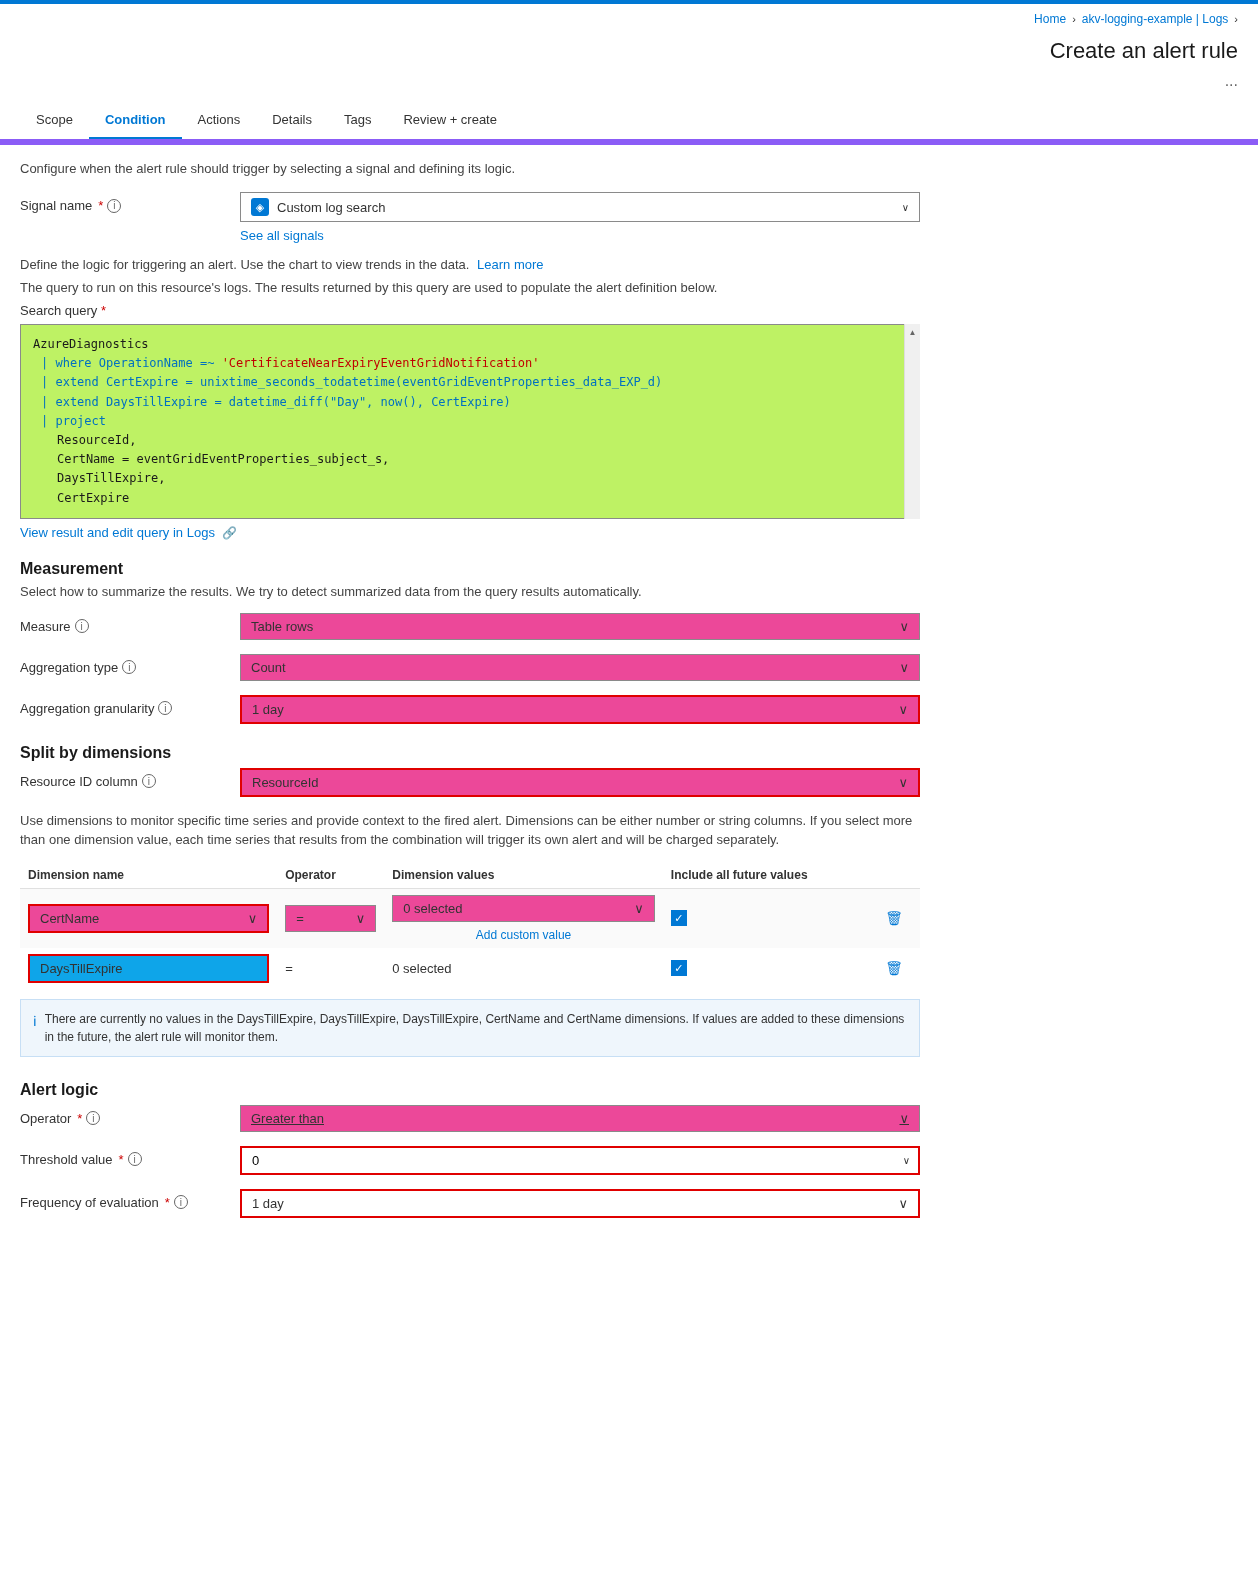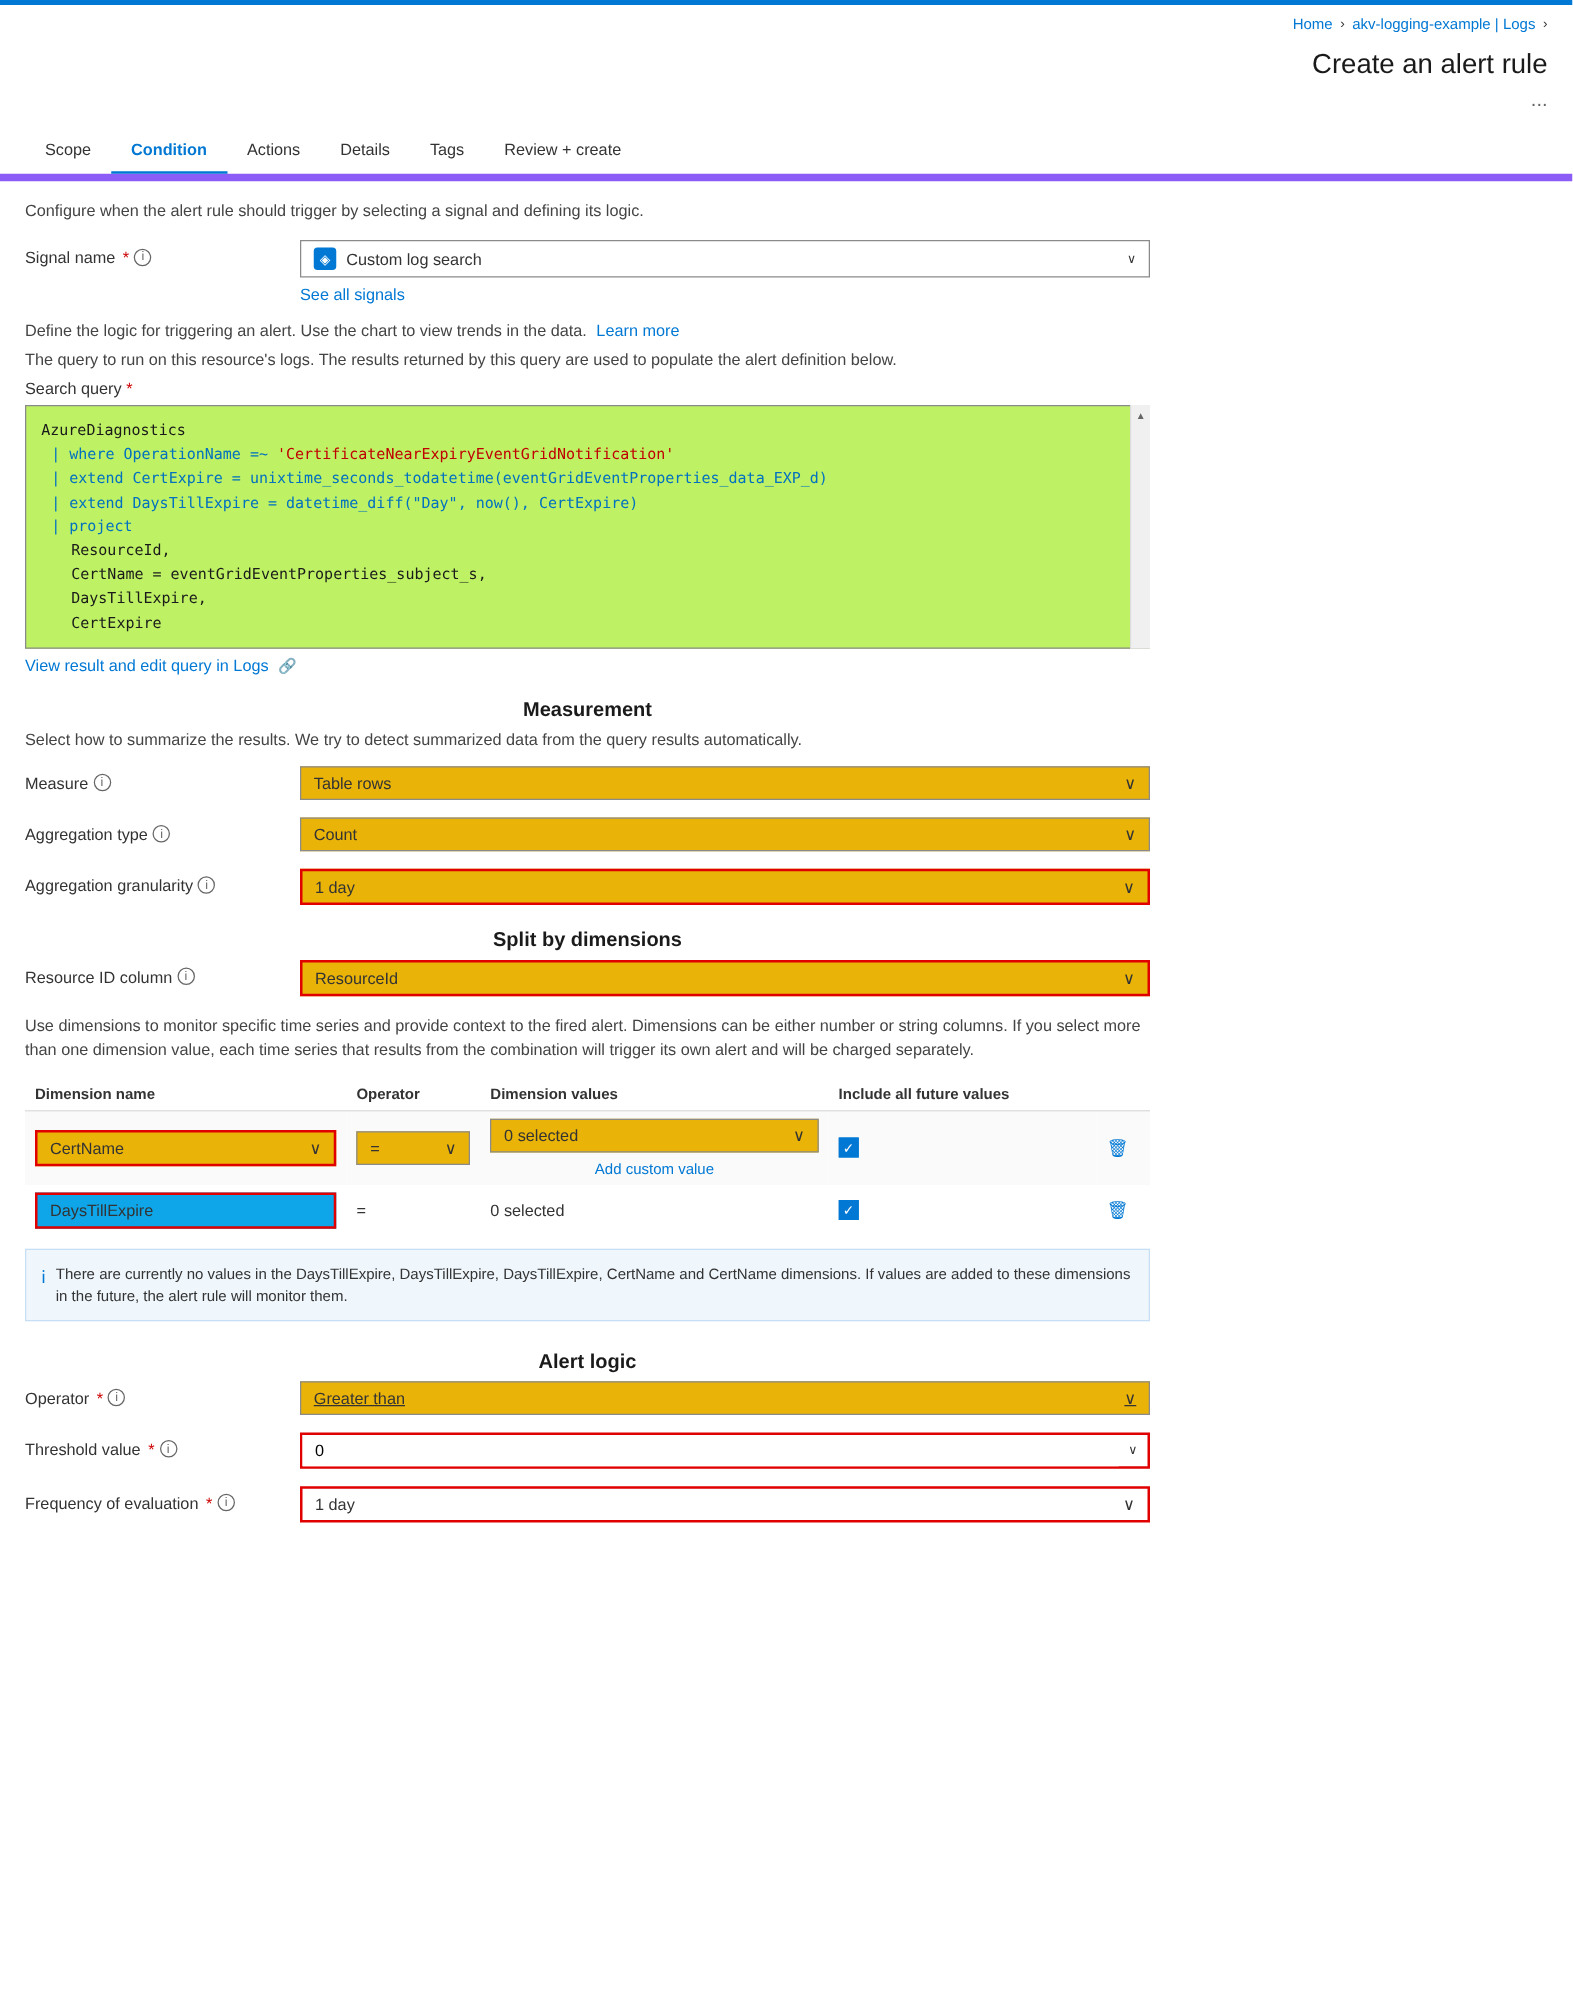--- a/index.html
+++ b/index.html
@@ -42,25 +42,25 @@
     .query-label { font-size: 13px; color: #333; margin-bottom: 6px; }
     .query-label .required { color: #c00; }
 
     .query-box { border: 1px solid #8a8a8a; background: #bef264; padding: 10px 12px; font-family: 'Consolas', monospace; font-size: 12px; line-height: 1.6; position: relative; margin-bottom: 2px; }
     .query-box .kw-white { color: #1a1a1a; }
     .query-box .kw-blue { color: #0070c0; }
     .query-box .kw-red { color: #c00000; }
     .query-box .indent1 { padding-left: 8px; }
     .query-box .indent3 { padding-left: 24px; }
 
-    .section-heading { font-size: 16px; font-weight: 600; color: #1a1a1a; margin: 20px 0 6px 0; text-align: center; }
+    .section-heading { font-size: 16px; font-weight: 600; color: #1a1a1a; margin: 20px 0 6px 0; }
 
     .measurement-desc { font-size: 13px; color: #444; margin-bottom: 14px; }
 
-    .select-medium { border: 1px solid #8a8a8a; padding: 5px 10px; font-size: 13px; background: #eab308; cursor: pointer; display: flex; align-items: center; justify-content: space-between; min-width: 220px; }
+    .select-medium { border: 1px solid #8a8a8a; padding: 5px 10px; font-size: 13px; background: #ec4899; cursor: pointer; display: flex; align-items: center; justify-content: space-between; min-width: 220px; }
 
     .dimensions-section { margin-top: 18px; }
 
     .dimensions-desc { font-size: 13px; color: #444; margin: 8px 0 12px 0; line-height: 1.5; }
 
     .dim-table { width: 100%; border-collapse: collapse; }
     .dim-table th { font-size: 12px; font-weight: 600; color: #333; text-align: left; padding: 6px 8px; border-bottom: 1px solid #e0e0e0; }
     .dim-table td { padding: 6px 8px; vertical-align: middle; }
 
     .dim-row-highlighted td { }

